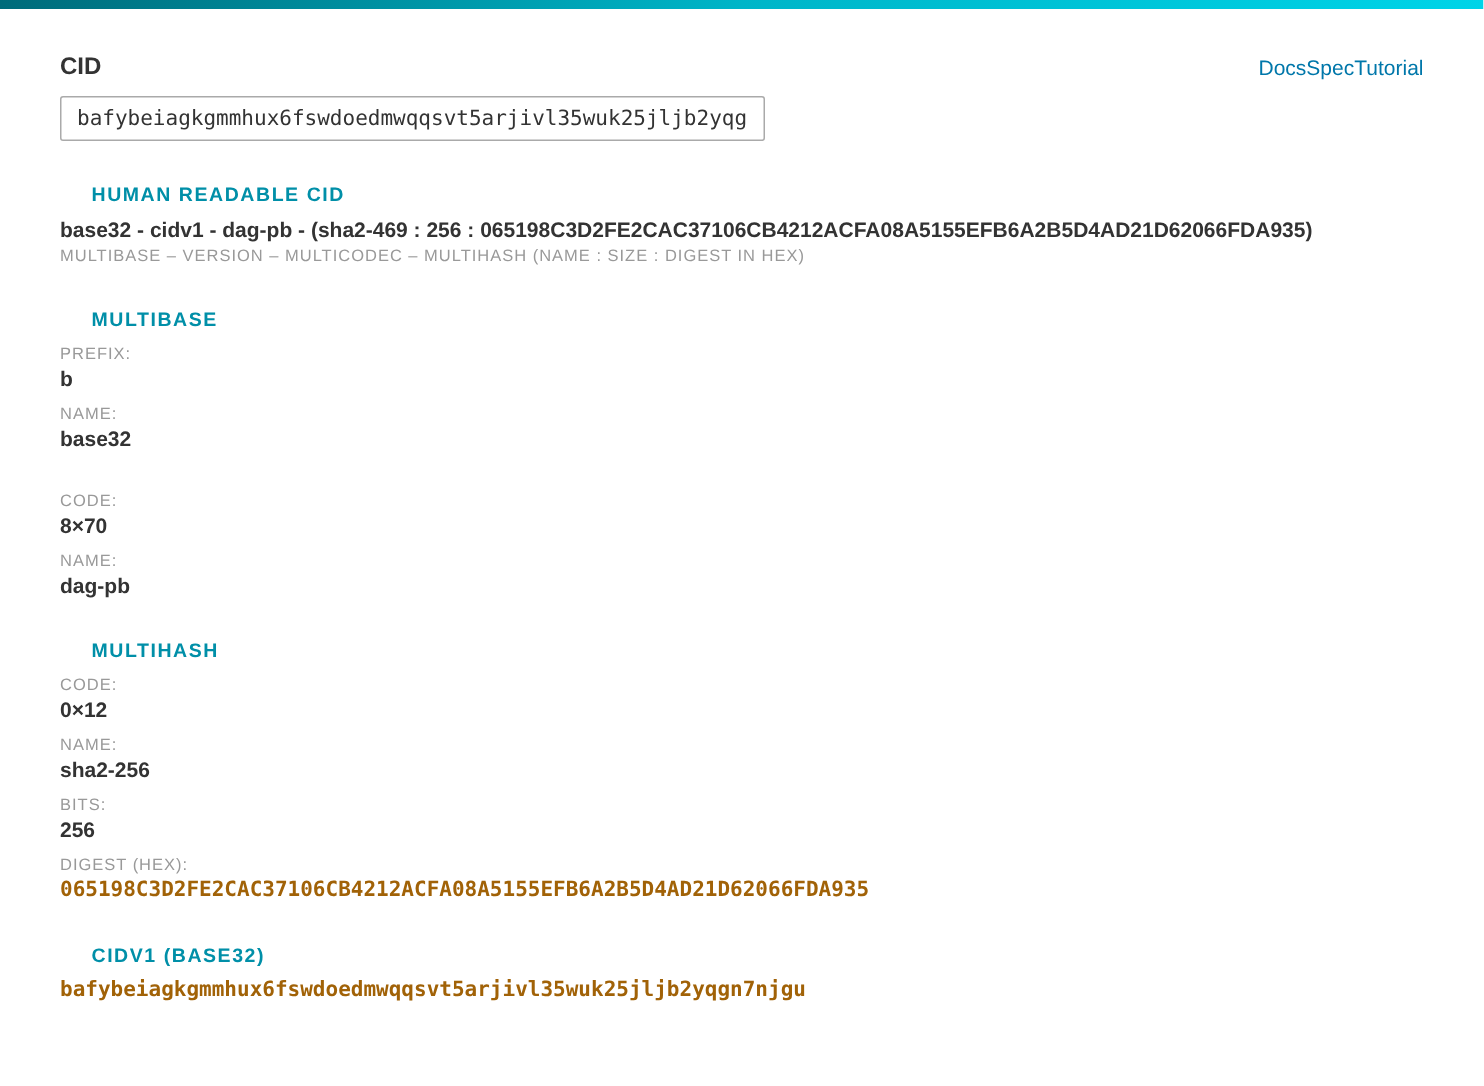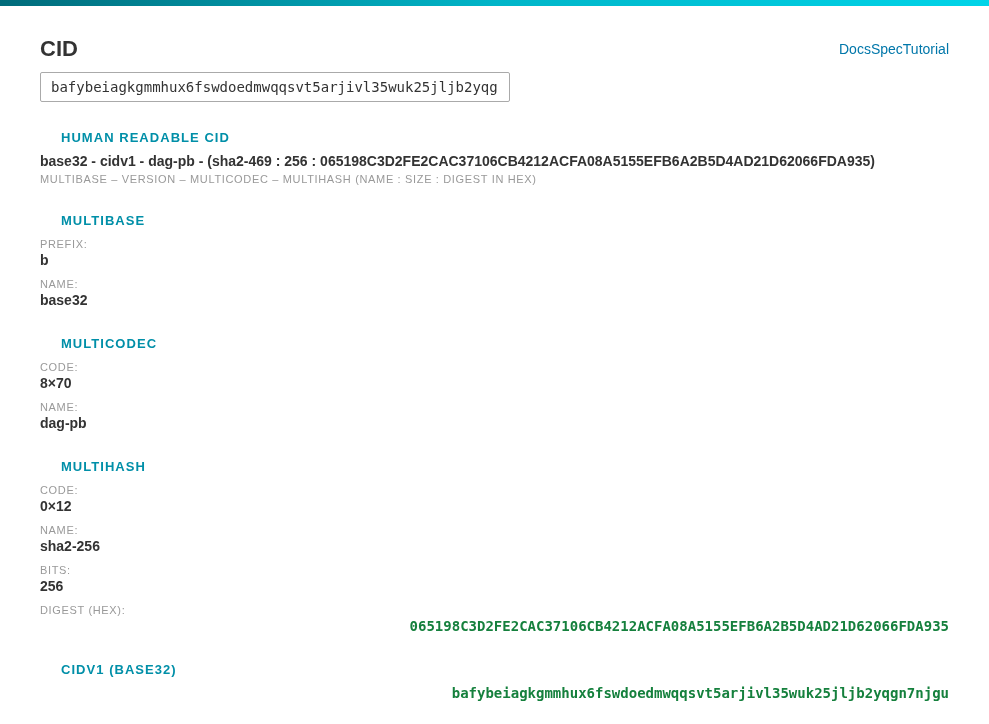--- a/index.html
+++ b/index.html
@@ -27,21 +27,21 @@
     }
 
     .cid-header {
       display: flex;
       align-items: center;
       justify-content: space-between;
       margin-bottom: 10px;
     }
 
     .cid-label {
-      font-size: 22px;
+      font-size: 16px;
       font-weight: 700;
       color: #333;
     }
 
     .nav-links {
       display: flex;
     }
 
     .nav-links a {
       color: #0077aa;
@@ -104,24 +104,23 @@
 
     .field-value {
       font-size: 14px;
       font-weight: 600;
       color: #333;
     }
 
     .field-value-mono {
       font-size: 14px;
       font-weight: 600;
-      color: #15803d;
+      color: #a16207;
       font-family: monospace;
       word-break: break-all;
-      text-align: right;
     }
   </style>
 </head>
 <body>
 
 <div class="top-bar"></div>
 
 <div class="container">
 
   
@@ -152,21 +151,20 @@
       <div class="field-value">b</div>
     </div>
     <div class="field-group">
       <div class="field-label">NAME:</div>
       <div class="field-value">base32</div>
     </div>
   </div>
 
   
   <div class="section">
-    <div class="section-heading">MULTICODEC</div>
     <div class="field-group">
       <div class="field-label">CODE:</div>
       <div class="field-value">8×70</div>
     </div>
     <div class="field-group">
       <div class="field-label">NAME:</div>
       <div class="field-value">dag-pb</div>
     </div>
   </div>
 

